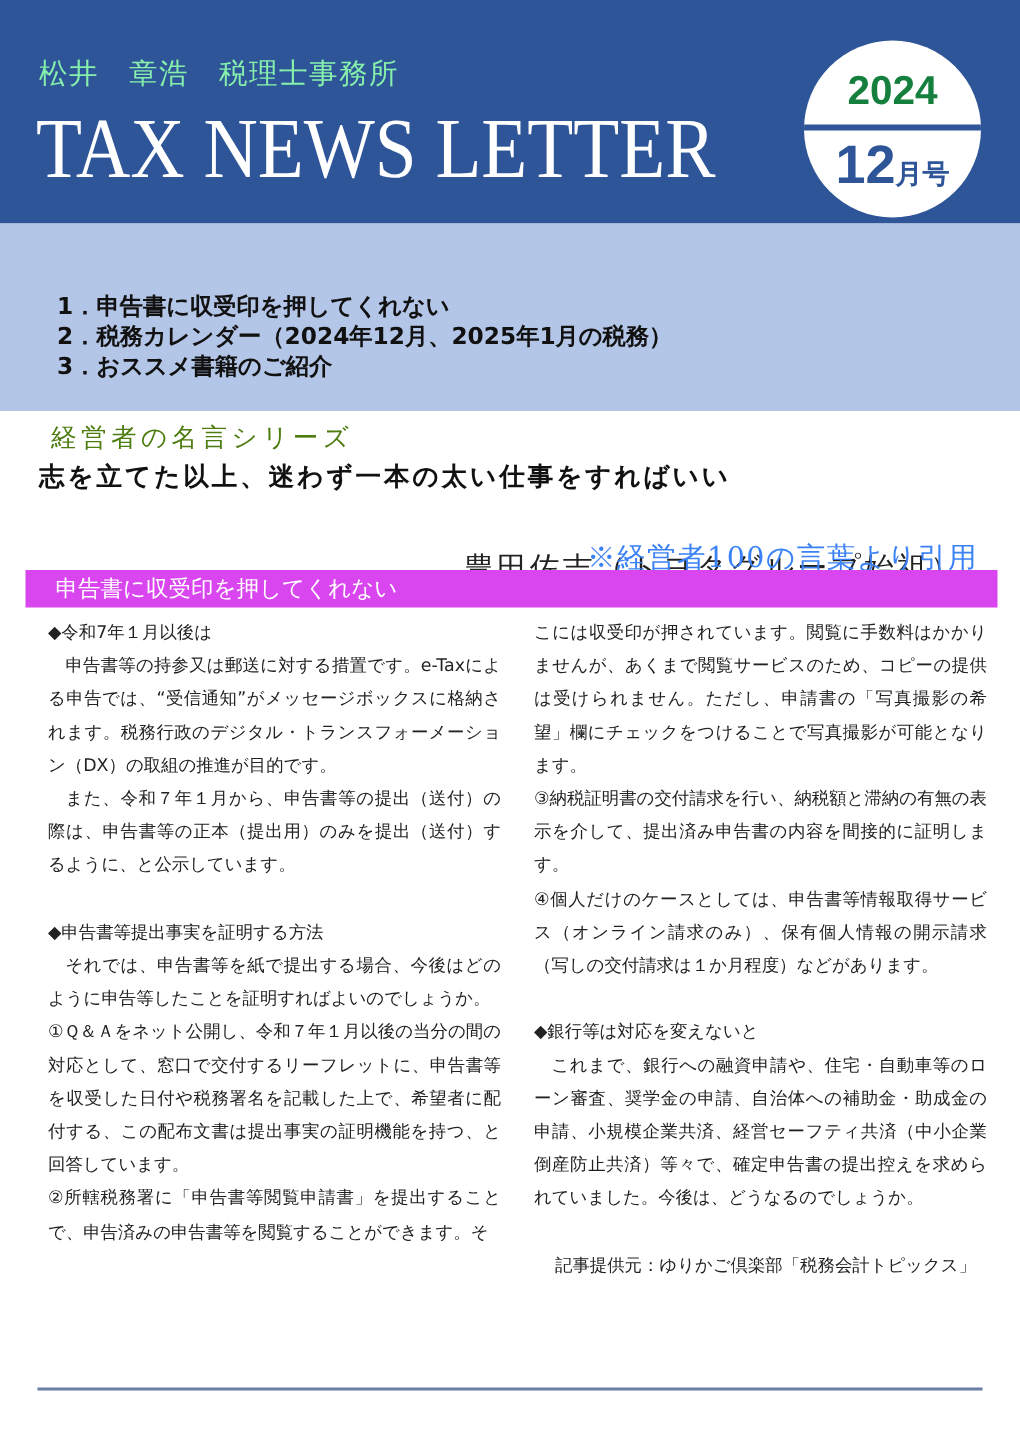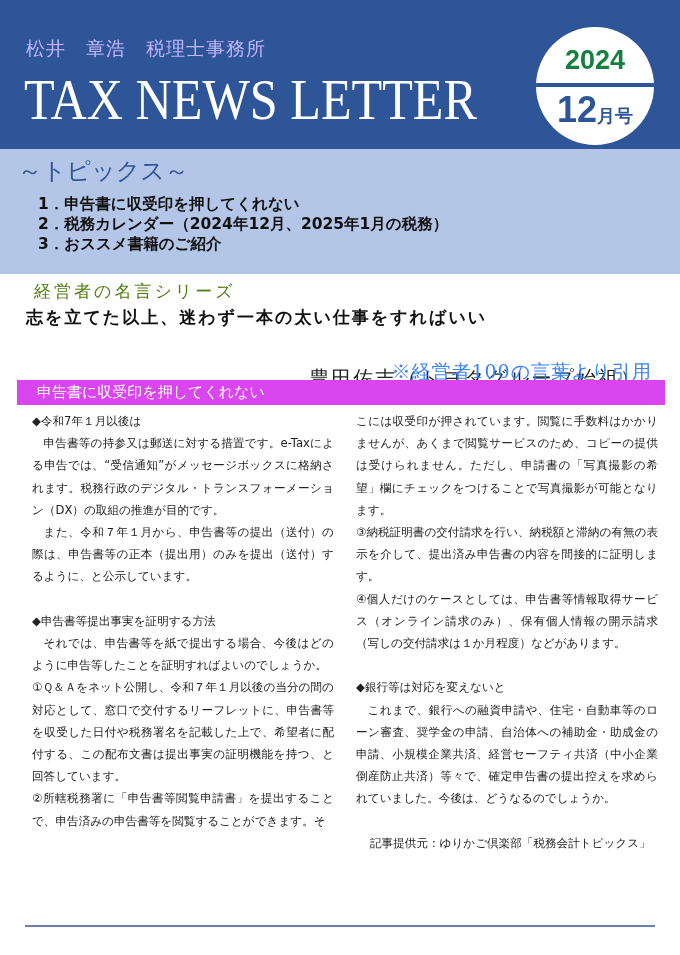--- a/index.html
+++ b/index.html
@@ -5,21 +5,21 @@
     * { box-sizing: border-box; margin: 0; padding: 0; }
     html, body { width: 680px; height: 955px; background: #ffffff; overflow: hidden; }
     body { position: relative; font-family: "DejaVu Sans", "Liberation Sans", sans-serif; color: #222; }
 
     .header {
       position: absolute; left: 0; top: 0; width: 680px; height: 149px;
       background: #2e5597;
     }
     .office-name {
       position: absolute; left: 26px; top: 36px;
-      color: #c4b5fd; font-size: 19px; letter-spacing: 1px; white-space: pre;
+      color: #86efac; font-size: 19px; letter-spacing: 1px; white-space: pre;
       font-family: Liberation Serif, serif;
     }
     .masthead {
       position: absolute; left: 24px; top: 70px;
       color: #ffffff; font-family: "Liberation Serif", "DejaVu Serif", serif;
       font-size: 57px; line-height: 60px; letter-spacing: 0px;
       transform: scaleX(0.88); transform-origin: left center; white-space: nowrap;
     }
     .issue-badge {
       position: absolute; left: 536px; top: 27px; width: 118px; height: 118px;
@@ -98,21 +98,20 @@
   <div class="office-name">松井　章浩　税理士事務所</div>
   <div class="masthead">TAX NEWS LETTER</div>
   <div class="issue-badge">
     <div class="issue-year">2024</div>
     <div class="issue-divider"></div>
     <div class="issue-month"><span class="num">12</span><span class="suffix">月号</span></div>
   </div>
 </div>
 
 <div class="topics">
-  <div class="topics-title">～トピックス～</div>
   <ul class="topics-list">
     <li>1．申告書に収受印を押してくれない</li>
     <li>2．税務カレンダー（2024年12月、2025年1月の税務）</li>
     <li>3．おススメ書籍のご紹介</li>
   </ul>
 </div>
 
 <div class="quote-series">経営者の名言シリーズ</div>
 <div class="quote-main">志を立てた以上、迷わず一本の太い仕事をすればいい</div>
 <div class="quote-author">豊田佐吉（トヨタグループ始祖）</div>

